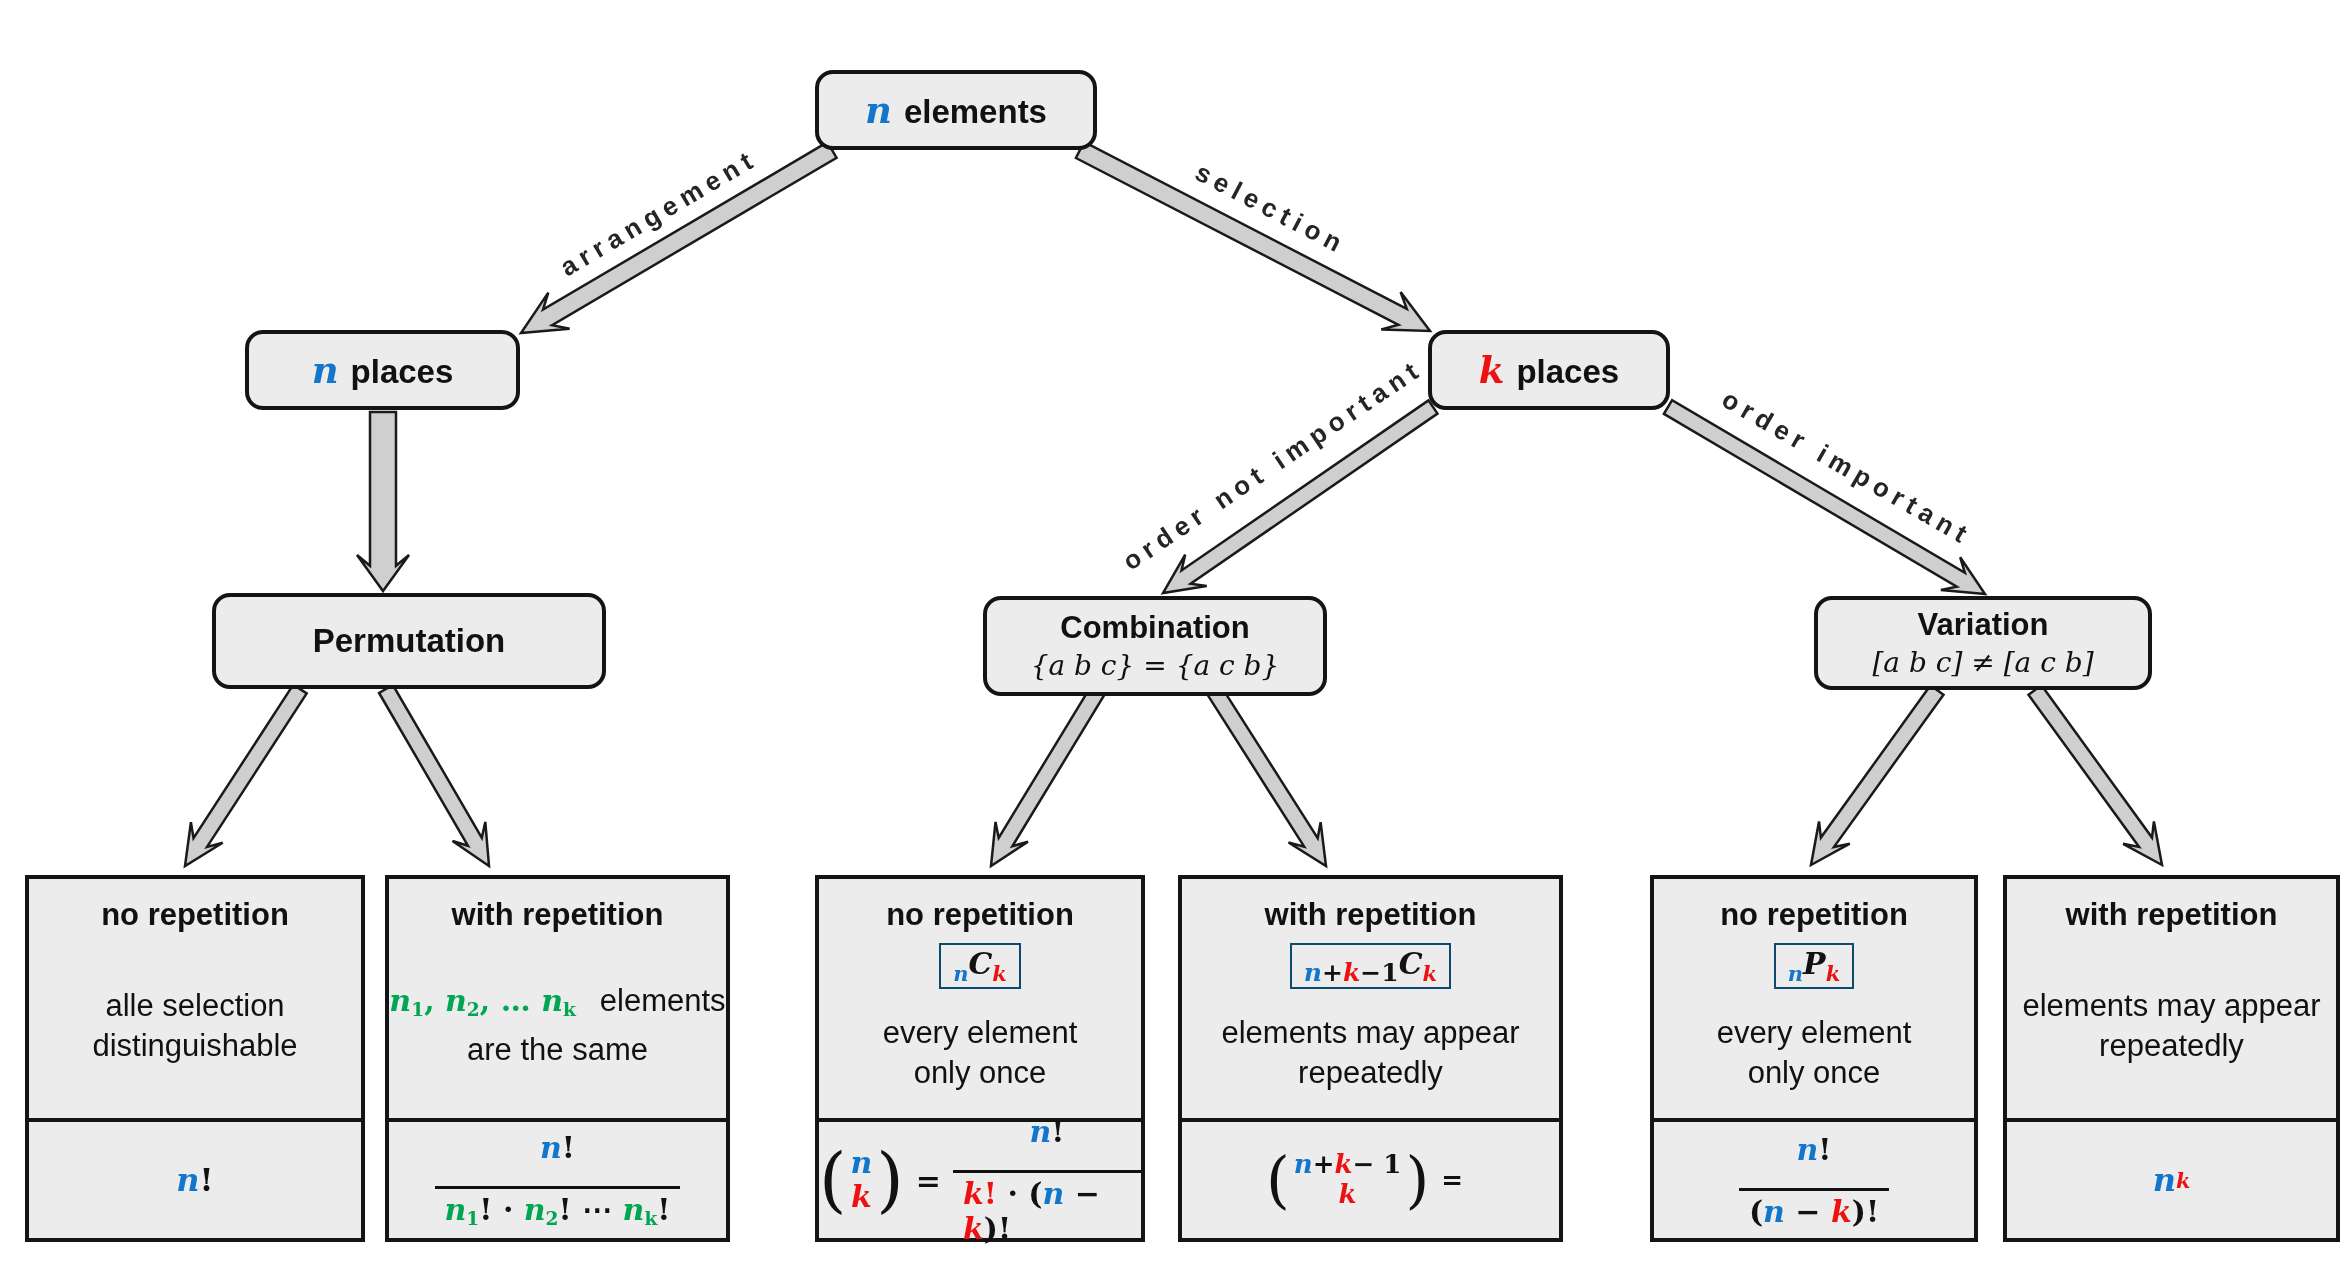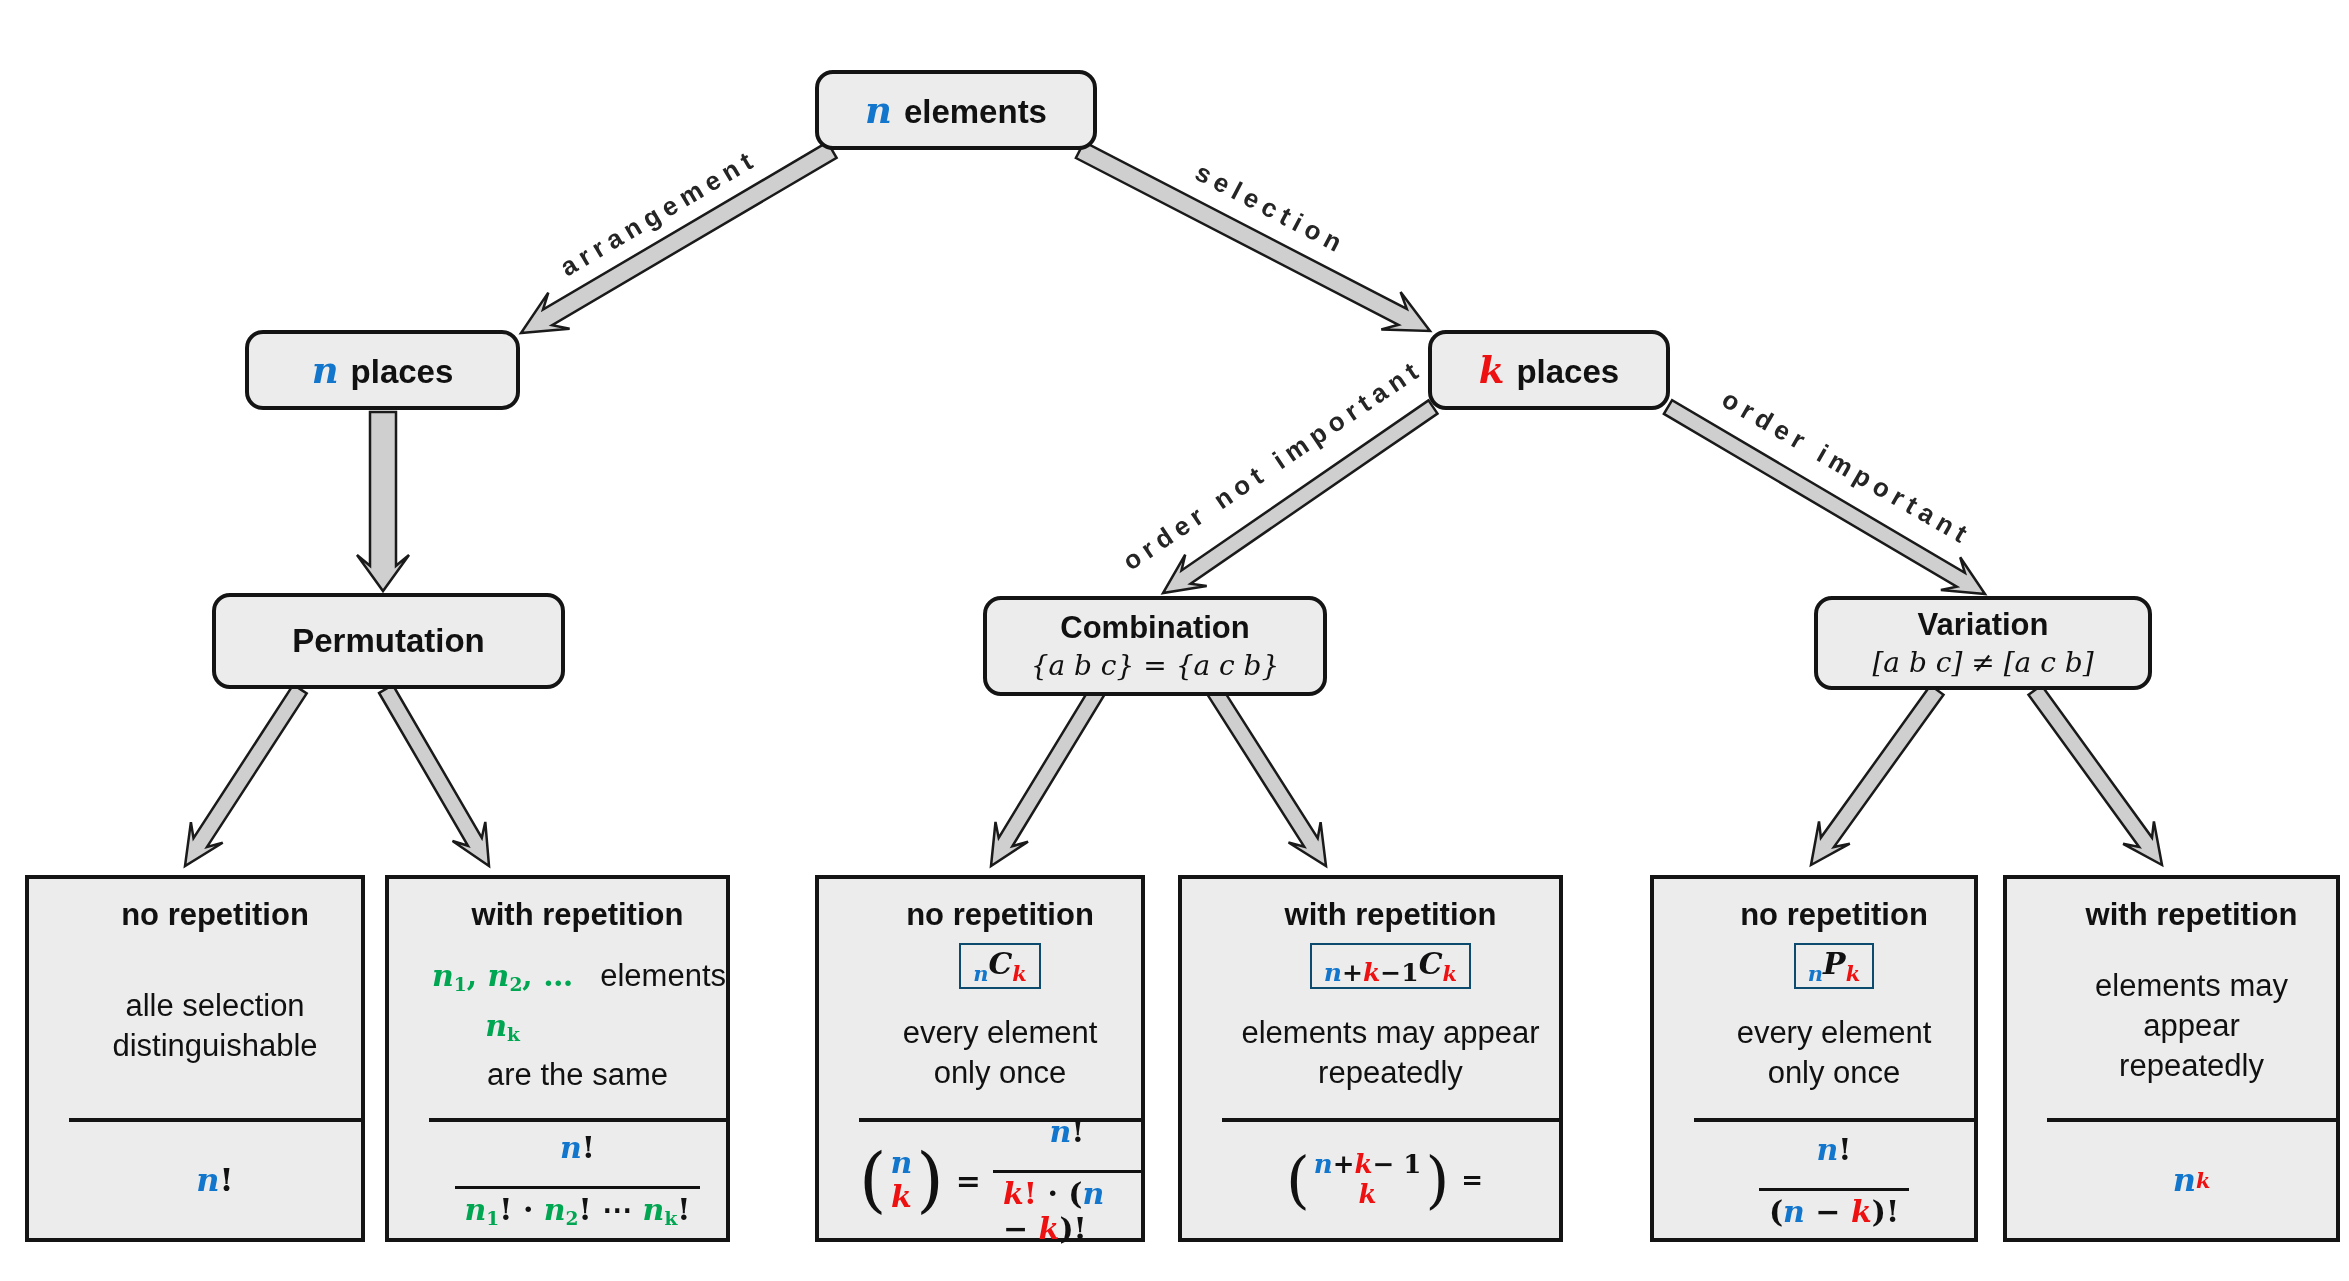--- a/index.html
+++ b/index.html
@@ -22,21 +22,21 @@
   .ntitle{font-size:33px;font-weight:bold;}
   .ntitle2{font-size:31px;font-weight:bold;line-height:1.15;}
   .nsub{font-family:"DejaVu Serif",serif;font-style:italic;font-size:28px;margin-top:3px;}
 
   
   .edge-label{position:absolute;z-index:1;font-size:26px;font-weight:bold;letter-spacing:6px;
               color:#252525;white-space:nowrap;}
 
   
   .leaf{position:absolute;top:875px;height:367px;z-index:2;background:var(--node-bg);
-        border:4px solid var(--border);display:flex;flex-direction:column;box-sizing:border-box;padding-left:40px;}
+        border:4px solid var(--border);display:flex;flex-direction:column;box-sizing:border-box;}
   .leaf-top{flex:1;display:flex;flex-direction:column;align-items:center;padding-top:18px;min-height:0;}
   .leaf-title{font-size:31px;font-weight:bold;}
   .leaf-desc{flex:1;display:flex;flex-direction:column;align-items:center;justify-content:center;
              font-size:31px;line-height:40px;text-align:center;}
   .desc-line{display:flex;align-items:baseline;gap:24px;}
   .leaf-formula{height:116px;border-top:4px solid var(--border);flex:none;
                 display:flex;align-items:center;justify-content:center;
                 font-family:"DejaVu Serif",serif;font-weight:bold;color:#111;}
 
   
@@ -99,21 +99,21 @@
     </div>
   </div>
 
   <div class="node" style="left:1428px;top:330px;width:242px;height:80px;">
     <div class="nrow">
       <span class="nvar cr">k</span>
       <span class="nlabel">places</span>
     </div>
   </div>
 
-  <div class="node" style="left:212px;top:593px;width:353px;height:96px;">
+  <div class="node" style="left:212px;top:593px;width:394px;height:96px;">
     <span class="ntitle">Permutation</span>
   </div>
 
   <div class="node" style="left:983px;top:596px;width:344px;height:100px;">
     <span class="ntitle2">Combination</span>
     <span class="nsub">{a b c} = {a c b}</span>
   </div>
 
   <div class="node" style="left:1814px;top:596px;width:338px;height:94px;">
     <span class="ntitle2">Variation</span>

